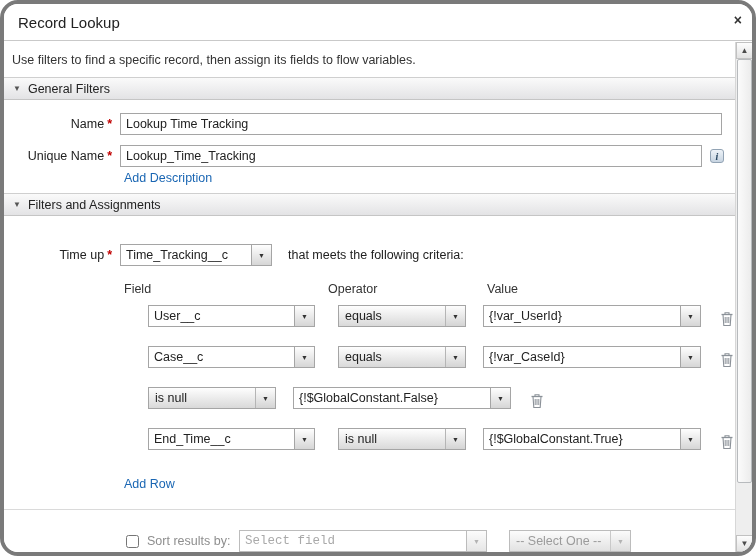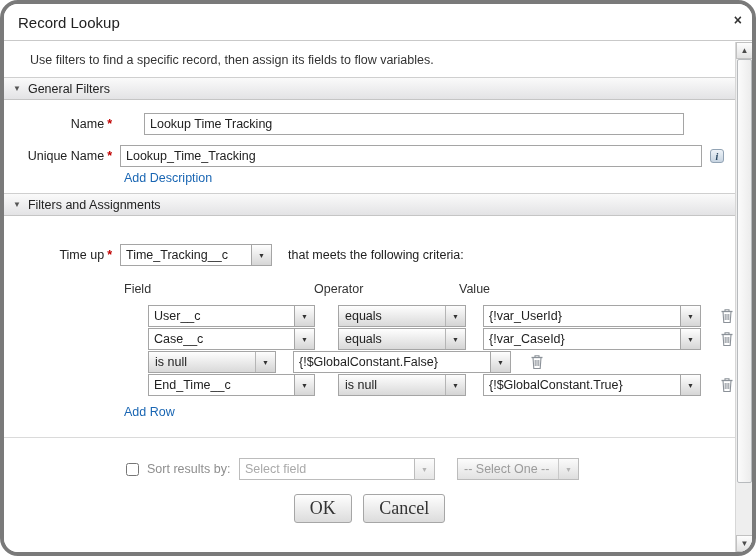--- a/index.html
+++ b/index.html
@@ -61,21 +61,21 @@
   .sb-down { bottom: 0; }
   .sb-thumb {
     position: absolute; left: 1px; top: 17px;
     width: 15px; height: 424px;
     background: linear-gradient(90deg, #fbfbfb, #ececec);
     border: 1px solid #b7babd;
     border-radius: 2px;
     cursor: pointer;
   }
   
-  .desc { padding: 11px 26px 10px; color: #333; }
+  .desc { padding: 11px 8px 10px; color: #333; }
   .sec-header {
     height: 23px;
     background: linear-gradient(#fafafa, #e3e3e5);
     border-top: 1px solid #cfcfcf;
     border-bottom: 1px solid #c5c5c5;
     display: flex; align-items: center;
     gap: 7px;
     padding-left: 9px;
     color: #222;
     cursor: pointer;
@@ -88,21 +88,21 @@
   .txt {
     height: 22px;
     border: 1px solid #a5a5a5;
     font-family: inherit;
     font-size: 12.5px;
     color: #222;
     padding: 1px 5px;
     background: #fff;
   }
   .txt::placeholder { color: #a9a9a9; }
-  .name-input { width: 540px; margin-left: 24px; }
+  .name-input { width: 602px; }
   .uname-input { width: 582px; }
   .info {
     width: 14px; height: 14px;
     margin-left: 8px;
     border-radius: 3px;
     background: linear-gradient(#eef3f8, #c7d4e1);
     border: 1px solid #92a3b4;
     color: #27455f;
     font-family: "Liberation Serif", serif;
     font-style: italic; font-weight: bold; font-size: 10px;
@@ -133,41 +133,41 @@
   .sel-txt { flex: 1; padding: 0 6px; white-space: nowrap; overflow: hidden; }
   .sel-arrow {
     width: 20px; align-self: stretch;
     border-left: 1px solid #b5b5b5;
     display: flex; align-items: center; justify-content: center;
     font-size: 7px; color: #333;
     background: linear-gradient(#fdfdfd, #d4d4d4);
   }
   
   .ftable { margin-left: 120px; }
-  .fhead { display: flex; margin: 16px 0 9px; color: #333; }
+  .fhead { display: flex; margin: 16px 0 9px; color: #333; gap: 14px; }
   .col-field { width: 190px; flex: none; }
   .col-op { width: 145px; flex: none; }
   .col-val { width: 225px; flex: none; }
-  .frow { display: flex; align-items: center; margin-bottom: 1px; padding-left: 24px; }
+  .frow { display: flex; align-items: flex-end; margin-bottom: 19px; padding-left: 24px; }
   .f-field-input { width: 147px; }
   .f-op-select { width: 128px; }
   .f-val-input { width: 198px; }
   .trash-btn { margin-left: 12px; background: none; border: none; cursor: pointer; padding: 0; line-height: 0; }
   .addrow { margin: 8px 0 0 120px; display: inline-block; }
   
   .sort-sep { border-top: 1px solid #dadada; margin-top: 18px; }
   .sort-row { display: flex; align-items: center; margin: 20px 0 0 122px; }
   .chk { width: 13px; height: 13px; margin: 0 8px 0 0; }
   .sort-label { color: #8e8e8e; width: 92px; }
   .dis .txt, .txt.dis { border-color: #bcbcbc; color: #a9a9a9; }
   .combo-btn.dis { background: linear-gradient(#fcfcfc, #e6e6e6); border-color: #bcbcbc; color: #b3b3b3; }
   .select.dis { border-color: #bcbcbc; color: #9b9b9b; background: linear-gradient(#fcfcfc, #e2e2e2); cursor: default; }
   .select.dis .sel-txt { color: #9b9b9b; }
   .select.dis .sel-arrow { color: #b3b3b3; border-left-color: #c9c9c9; background: linear-gradient(#fbfbfb, #dedede); }
-  .sort-field-input { width: 176px; }
+  .sort-field-input { width: 228px; font-family: Liberation Mono, monospace; }
   .sort-order-select { width: 122px; margin-left: 22px; }
   
   .footer { text-align: center; margin-top: 14px; }
   .btn {
     font-family: Liberation Serif, serif;
     font-size: 18px;
     color: #333;
     border: 1px solid #a6a6a6;
     border-radius: 3px;
     background: linear-gradient(#fefefe, #dcdcdc);

